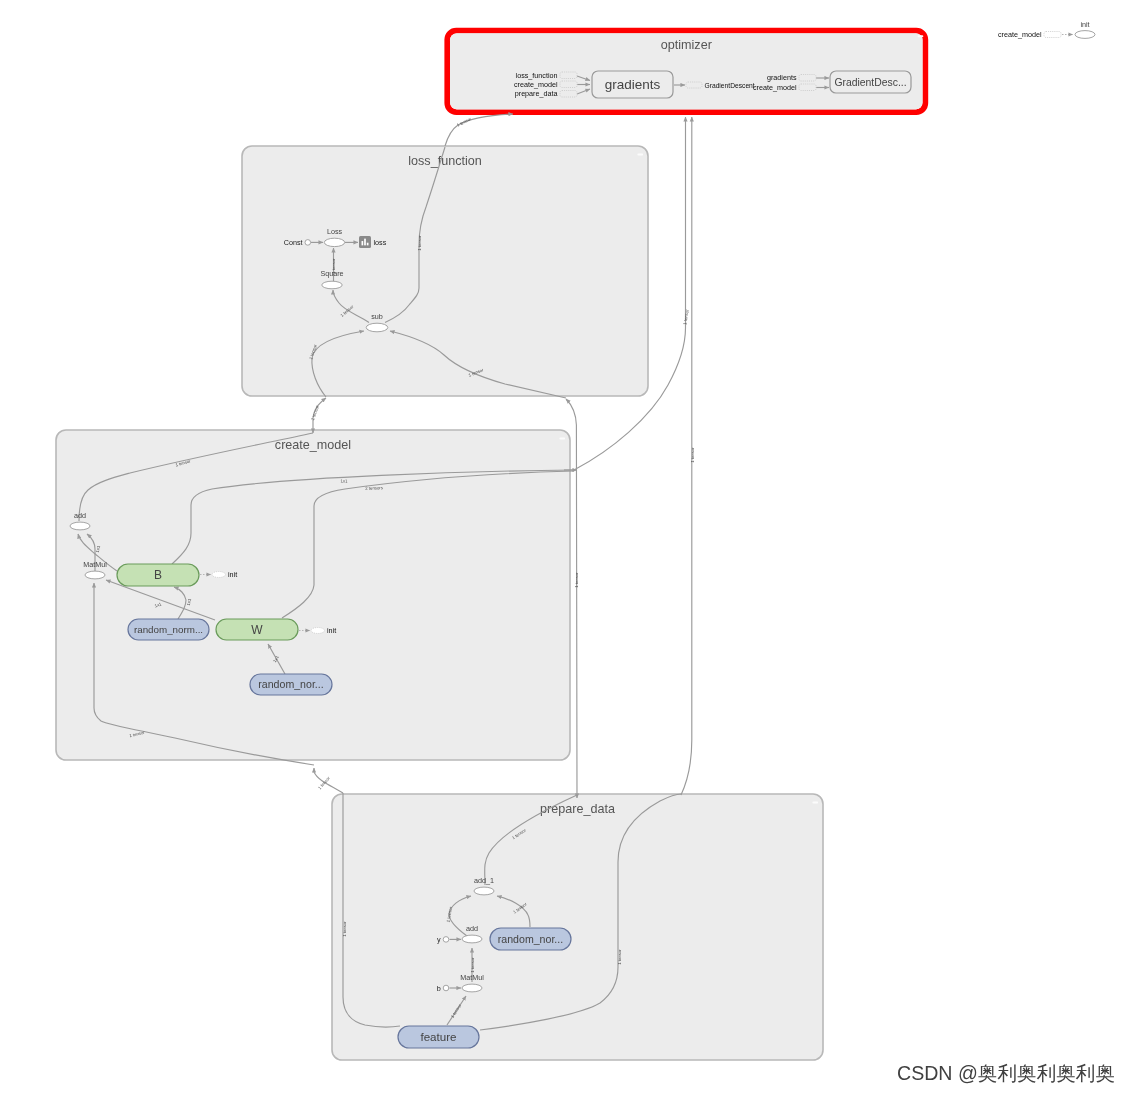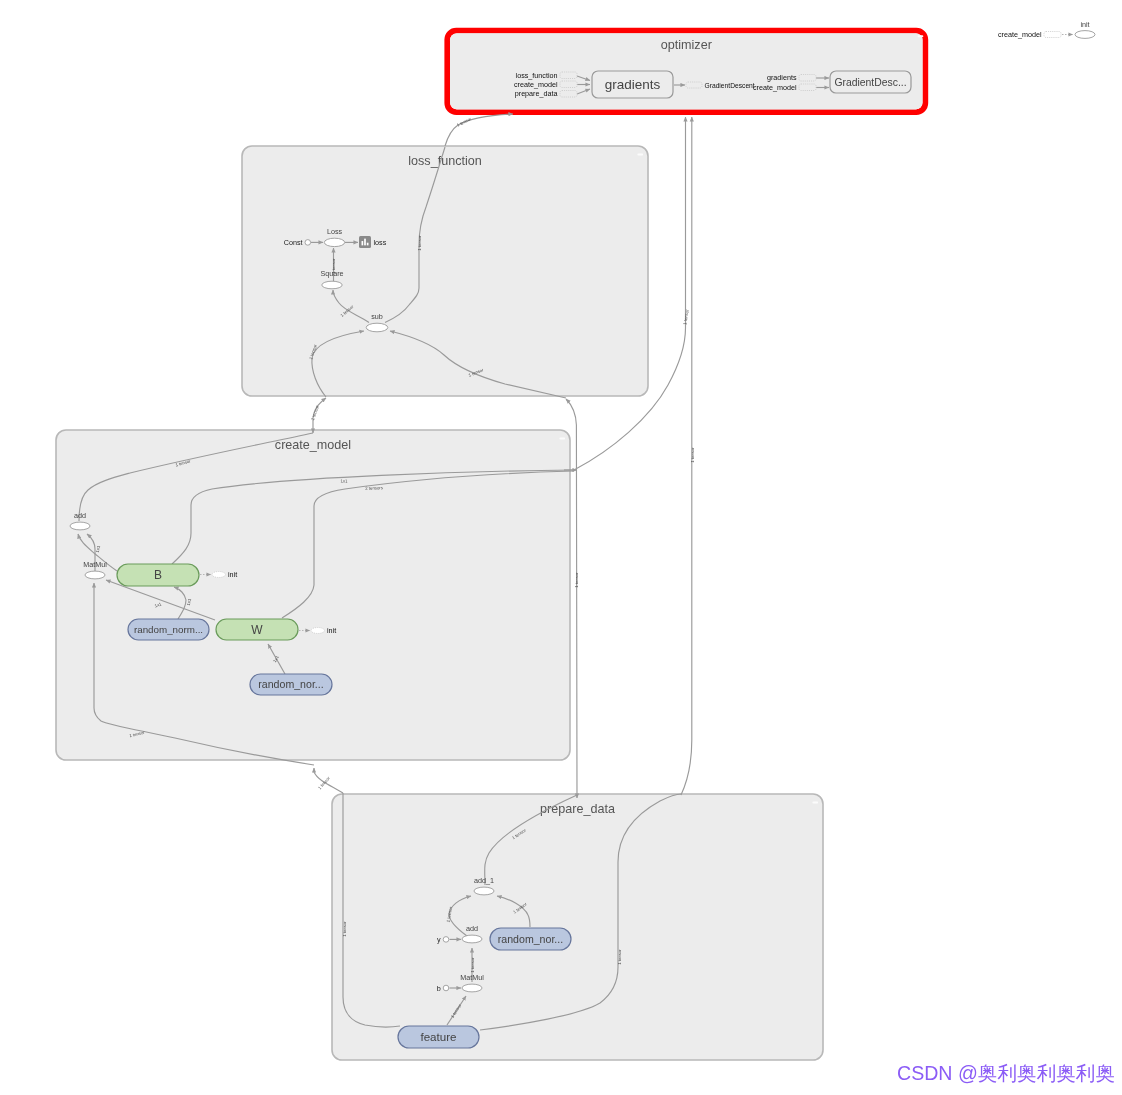--- a/index.html
+++ b/index.html
@@ -1,21 +1,21 @@
 <!DOCTYPE html>
 <html><head>
 <meta charset="utf-8">
 <title>TensorBoard Graph</title>
 <style>
   html,body{margin:0;padding:0;background:#fff;}
   body{width:1122px;height:1095px;overflow:hidden;font-family:"Liberation Sans",sans-serif;}
   #stage{position:relative;width:1122px;height:1095px;background:#ffffff;}
   svg#canvas{position:absolute;left:0;top:0;}
   .watermark{position:absolute;left:897px;top:1064px;font-family:"Liberation Sans",sans-serif;
-             font-size:19.6px;color:#8b5cf6;white-space:nowrap;line-height:1;}
+             font-size:19.6px;color:#404040;white-space:nowrap;line-height:1;}
 </style>
 </head>
 <body>
 
 <div id="stage">
   <svg id="canvas" width="1122" height="1095" viewBox="0 0 1122 1095">
       <defs>
         <marker id="arrow" viewBox="0 0 10 10" refX="9.5" refY="5" markerWidth="4.8" markerHeight="4.8" orient="auto-start-reverse" markerUnits="userSpaceOnUse">
           <path d="M 0 0.6 L 10 5 L 0 9.4 z" fill="#9a9a9a"></path>
         </marker>

